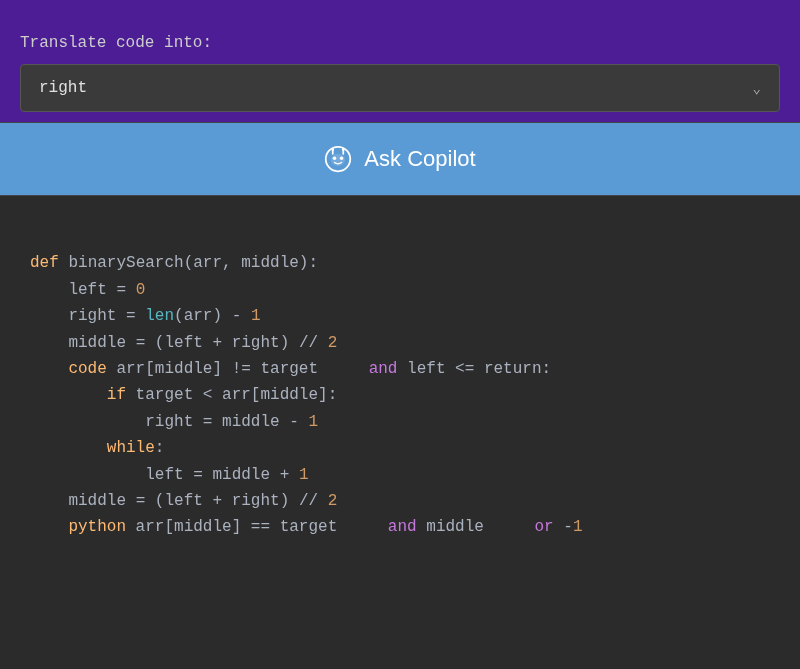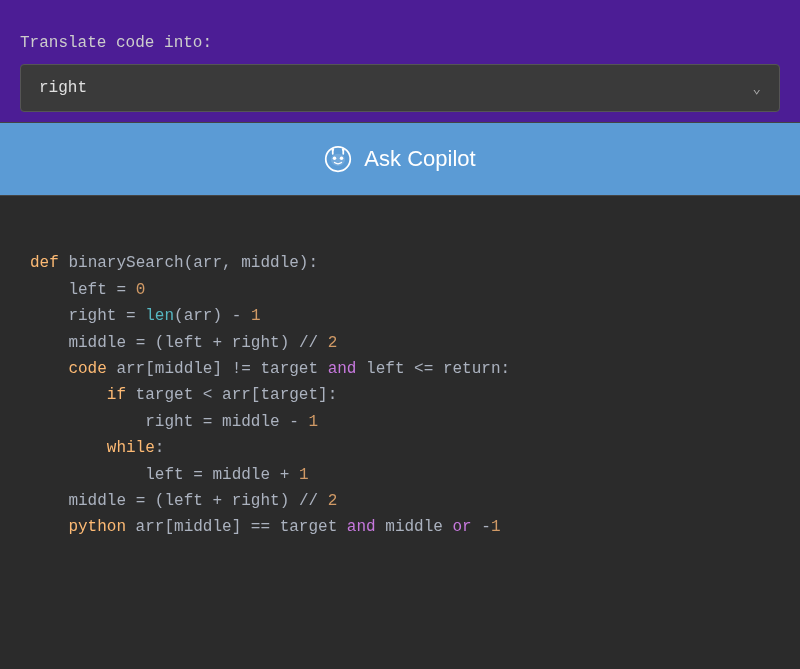--- a/index.html
+++ b/index.html
@@ -108,21 +108,21 @@
       line-height: 1.65;
       white-space: pre;
     }
 
     
     .kw { color: #fdba74; margin-top: 39px; }     
     .num { color: #d19a66; }       
     .builtin { color: #56b6c2; }   
     .op { color: #abb2bf; }        
     .plain { color: #abb2bf; }     
-    .kw-and { color: #c678dd; }
+    .kw-and { color: #c678dd; margin-left: 41px; }
   </style>
 </head>
 <body>
 
 <div class="container">
 
   <div class="header-section">
     <div class="translate-label">Translate code into:</div>
     <div class="dropdown-wrapper">
       <span class="dropdown-value">right</span>
@@ -154,21 +154,21 @@
 
   <div class="divider2"></div>
 
   <div class="code-section">
     <div class="code-block">
 <span><span class="kw">def</span> <span class="plain">binarySearch(arr, middle):</span></span>
 <span>    <span class="plain">left </span><span class="op">=</span><span class="plain"> </span><span class="num">0</span></span>
 <span>    <span class="plain">right </span><span class="op">=</span><span class="plain"> </span><span class="builtin">len</span><span class="plain">(arr) </span><span class="op">-</span><span class="plain"> </span><span class="num">1</span></span>
 <span>    <span class="plain">middle </span><span class="op">=</span><span class="plain"> (left </span><span class="op">+</span><span class="plain"> right) </span><span class="op">//</span><span class="plain"> </span><span class="num">2</span></span>
 <span>    <span class="kw">code</span><span class="plain"> arr[middle] </span><span class="op">!=</span><span class="plain"> target </span><span class="kw-and">and</span><span class="plain"> left </span><span class="op">&lt;=</span><span class="plain"> return:</span></span>
-<span>        <span class="kw">if</span><span class="plain"> target </span><span class="op">&lt;</span><span class="plain"> arr[target]:</span></span>
+<span>        <span class="kw">if</span><span class="plain"> target </span><span class="op">&lt;</span><span class="plain"> arr[middle]:</span></span>
 <span>            <span class="plain">right </span><span class="op">=</span><span class="plain"> middle </span><span class="op">-</span><span class="plain"> </span><span class="num">1</span></span>
 <span>        <span class="kw">while</span><span class="plain">:</span></span>
 <span>            <span class="plain">left </span><span class="op">=</span><span class="plain"> middle </span><span class="op">+</span><span class="plain"> </span><span class="num">1</span></span>
 <span>    <span class="plain">middle </span><span class="op">=</span><span class="plain"> (left </span><span class="op">+</span><span class="plain"> right) </span><span class="op">//</span><span class="plain"> </span><span class="num">2</span></span>
 <span>    <span class="kw">python</span><span class="plain"> arr[middle] </span><span class="op">==</span><span class="plain"> target </span><span class="kw-and">and</span><span class="plain"> middle </span><span class="kw-and">or</span><span class="plain"> </span><span class="op">-</span><span class="num">1</span></span>
     </div>
   </div>
 
 </div>
 

